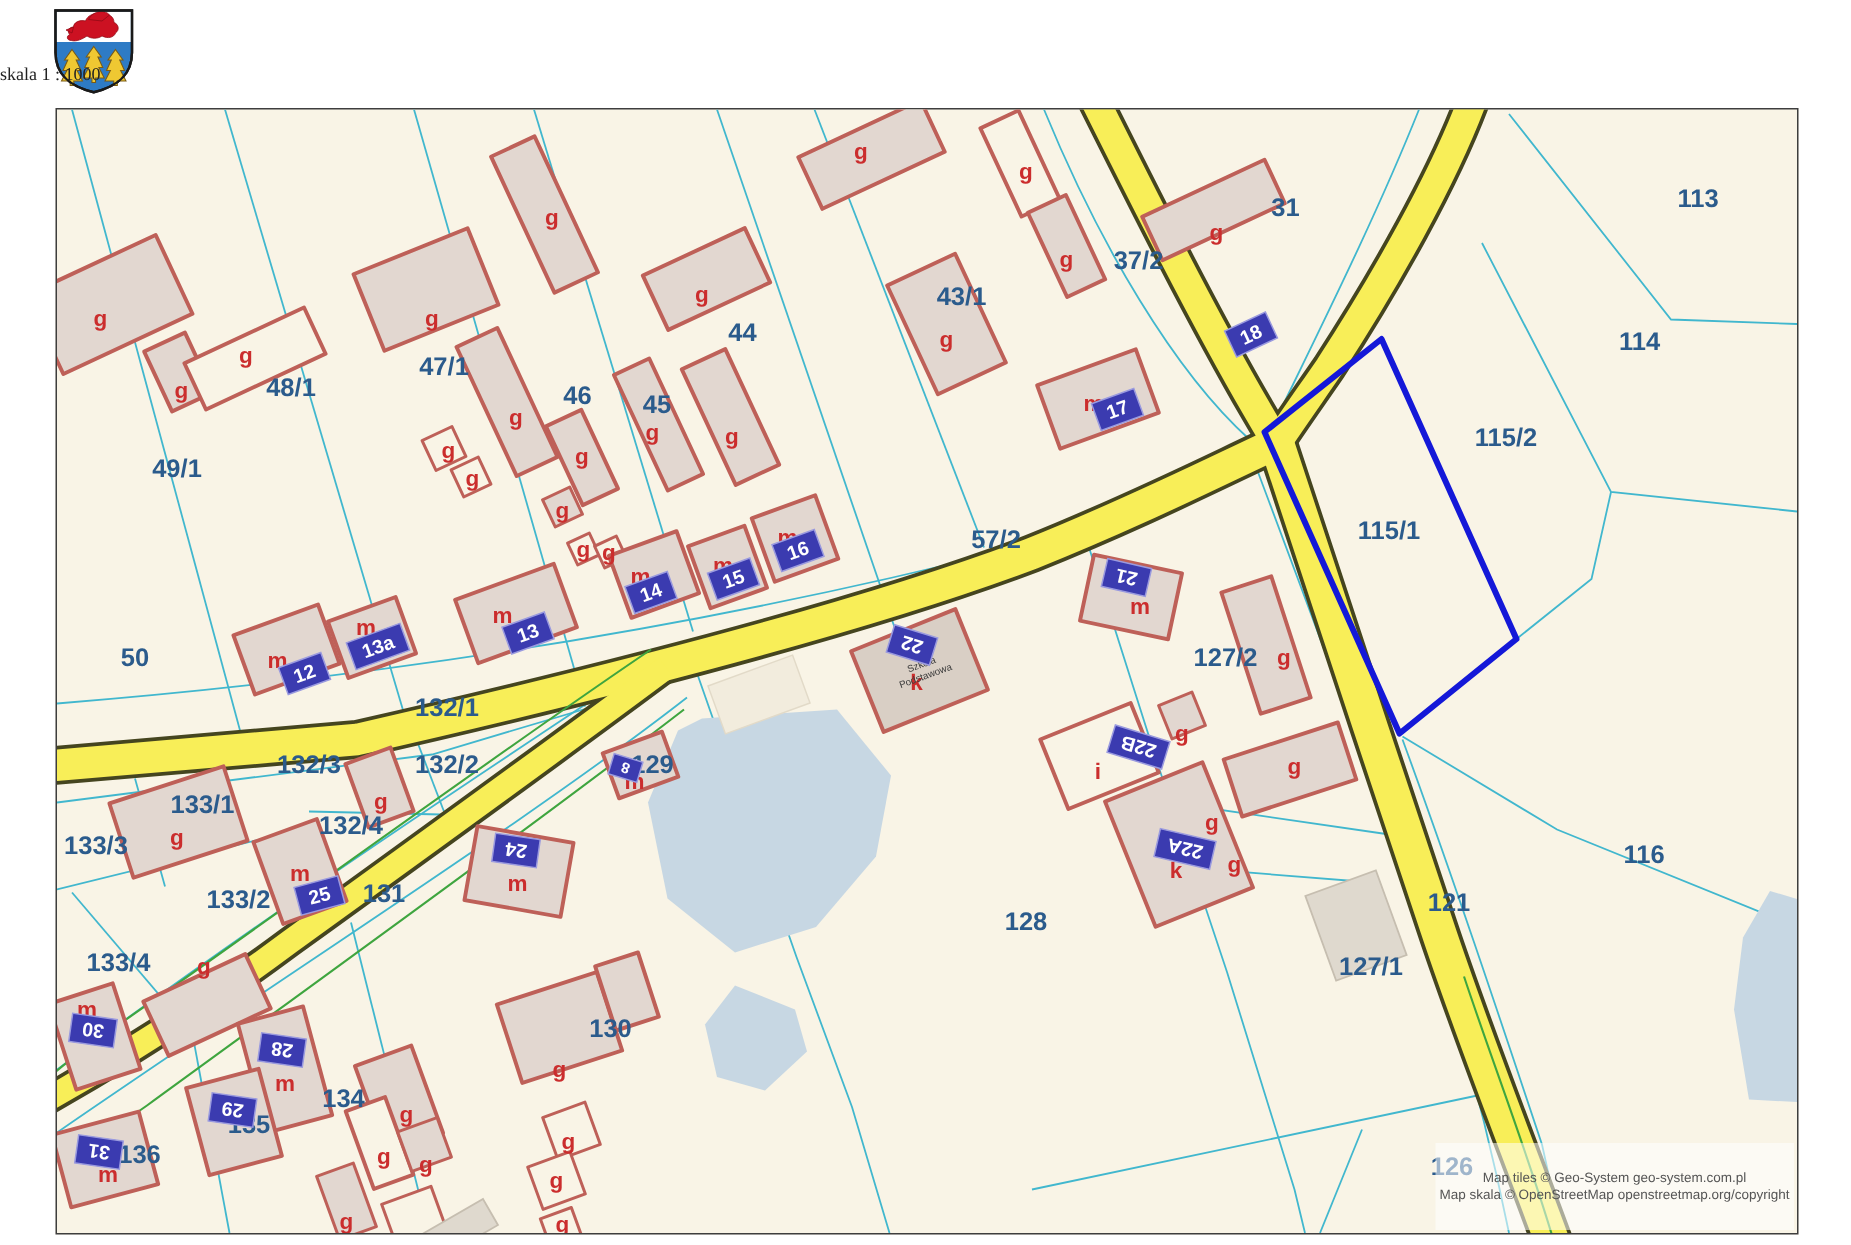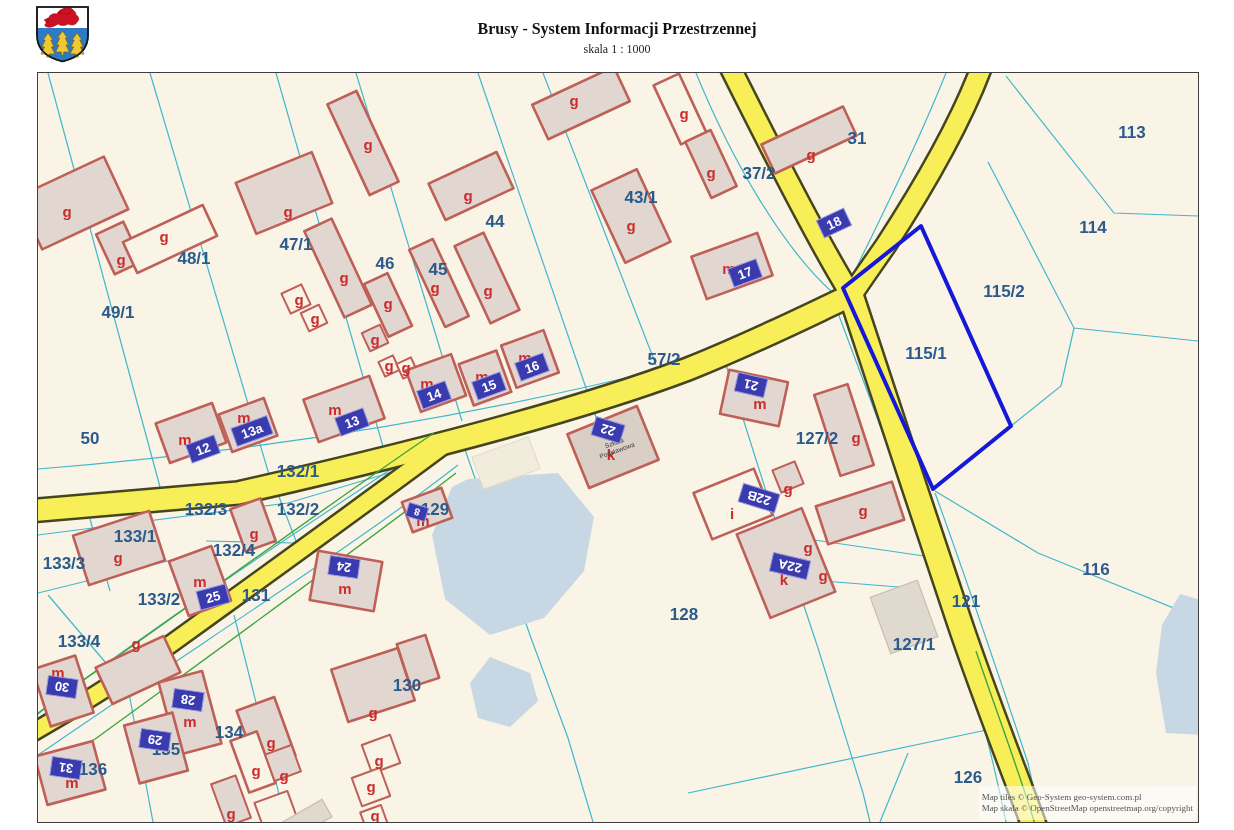--- a/index.html
+++ b/index.html
@@ -1,26 +1,26 @@
 <!DOCTYPE html>
 <html><head>
 <meta charset="utf-8">
 <style>
   html,body{margin:0;padding:0;background:#ffffff;}
   .page{position:relative;width:1234px;height:830px;background:#ffffff;overflow:hidden;
         font-family:"Liberation Sans",sans-serif;}
   .hdr-title{position:absolute;left:0;top:20px;width:100%;text-align:center;
         font-family:"Liberation Serif",serif;font-weight:bold;font-size:16px;color:#111;}
-  .hdr-scale{position:absolute;left:0;top:42px;width:100%;text-align:center;
+  .hdr-scale{position:absolute;left:0;top:42px;width:100%;text-align:left;
         font-family:"Liberation Serif",serif;font-size:12px;color:#222;}
   .crest{position:absolute;left:35px;top:5px;}
   .mapbox{position:absolute;left:37px;top:72px;width:1160px;height:749px;
         background:#F9F4E6;border:1px solid #3e3e3e;}
-  .attrib{position:absolute;right:2px;bottom:2px;text-align:left;font-size:9px;line-height:11px;
-        color:#555;background:rgba(255,255,255,0.55);padding:6px 3px;font-family:Liberation Serif, serif;}
+  .attrib{position:absolute;right:2px;bottom:2px;text-align:center;font-size:9px;line-height:11px;
+        color:#555;background:rgba(255,255,255,0.55);padding:18px 3px;}
   
   .cy{stroke:#41B7CE;stroke-width:1.2;fill:none;}
   .gr{stroke:#3FA53F;stroke-width:1.4;fill:none;}
   .rc{stroke:#45451f;fill:none;stroke-linejoin:round;stroke-linecap:butt;}
   .rf{stroke:#F8EE58;fill:none;stroke-linejoin:round;stroke-linecap:butt;}
   .pond{fill:#C7D7E3;stroke:none;}
   .b{fill:#E2D7D0;stroke:#BE6058;stroke-width:2.6;stroke-linejoin:round;}
   .be{fill:#F9F4E6;stroke:#BE6058;stroke-width:2.6;stroke-linejoin:round;}
   .bs{stroke-width:2;}
   .bp{fill:#DFD9CE;stroke:#C6BEB0;stroke-width:1.2;}
@@ -50,21 +50,20 @@
       <path d="M24,8 C27,2 35,1 38,5 L33,9 Z"></path>
       <path d="M14,13 L9,15 L13,17 Z"></path>
     </g>
     <g fill="#EFC832" stroke="#7A5B14" stroke-width="0.7">
       <path transform="translate(13,38)" d="M0,-10 L5,-3 L2.8,-3 L6,4 L3.4,4 L7,11 L1.2,11 L1.2,14 L-1.2,14 L-1.2,11 L-7,11 L-3.4,4 L-6,4 L-2.8,-3 L-5,-3 Z"></path>
       <path transform="translate(27.5,36)" d="M0,-10 L5,-3 L2.8,-3 L6,4 L3.4,4 L7,11 L1.2,11 L1.2,14 L-1.2,14 L-1.2,11 L-7,11 L-3.4,4 L-6,4 L-2.8,-3 L-5,-3 Z"></path>
       <path transform="translate(42,38)" d="M0,-10 L5,-3 L2.8,-3 L6,4 L3.4,4 L7,11 L1.2,11 L1.2,14 L-1.2,14 L-1.2,11 L-7,11 L-3.4,4 L-6,4 L-2.8,-3 L-5,-3 Z"></path>
     </g>
     <path d="M2,2 H53 V30 C53,46 42,53 27.5,56.5 C13,53 2,46 2,30 Z" fill="none" stroke="#1a1a1a" stroke-width="1.6"></path>
   </svg>
-  <div class="hdr-title">Brusy - System Informacji Przestrzennej</div>
   <div class="hdr-scale">skala 1 : 1000</div>
 
   <div class="mapbox">
     <svg width="1160" height="749" viewBox="0 0 1160 749">
 
       <g>
         <path class="cy" d="M10,0 L125,425"></path>
         <path class="cy" d="M112,0 L235,415"></path>
         <path class="cy" d="M238,0 L352,398"></path>
         <path class="cy" d="M318,0 L424,348"></path>

